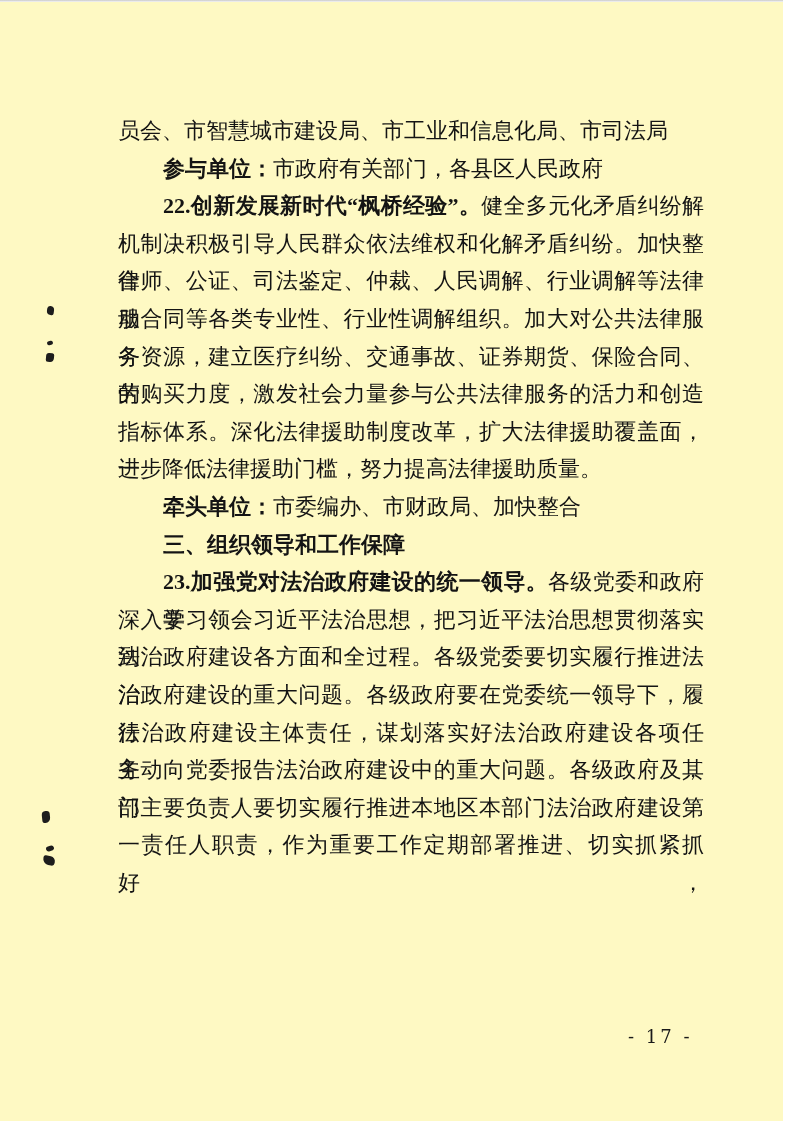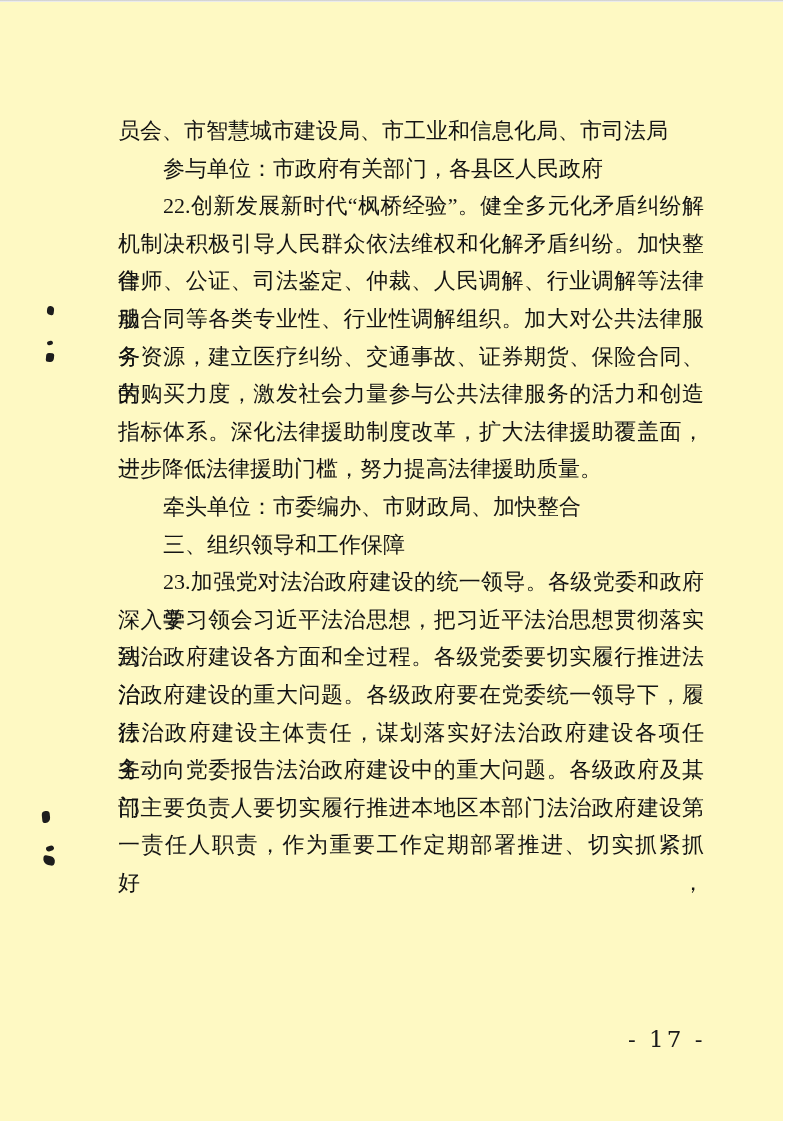--- a/index.html
+++ b/index.html
@@ -39,29 +39,29 @@
     text-align: justify;
     text-align-last: justify;
   }
   .line.indent {
     padding-left: 45px;
   }
   .line.indent.justify {
     width: 541px;
   }
   .bold {
-    font-weight: 400;
+    font-weight: 700;
     margin-top: 18px;
   }
   .page-number {
     position: absolute;
     top: 1026px;
     left: 628px;
     width: 80px;
-    font-size: 23px;
+    font-size: 18px;
     letter-spacing: 3px;
     color: #1a1a1a;
     font-family: "DejaVu Serif", "Liberation Serif", serif;
     white-space: pre;
   }
   .ink {
     position: absolute;
     background: #1d1d1d;
   }
   .ink.m1 { left: 47px; top: 306px; width: 7px;  height: 9px;  border-radius: 3px 4px 2px 4px; transform: rotate(8deg); }

